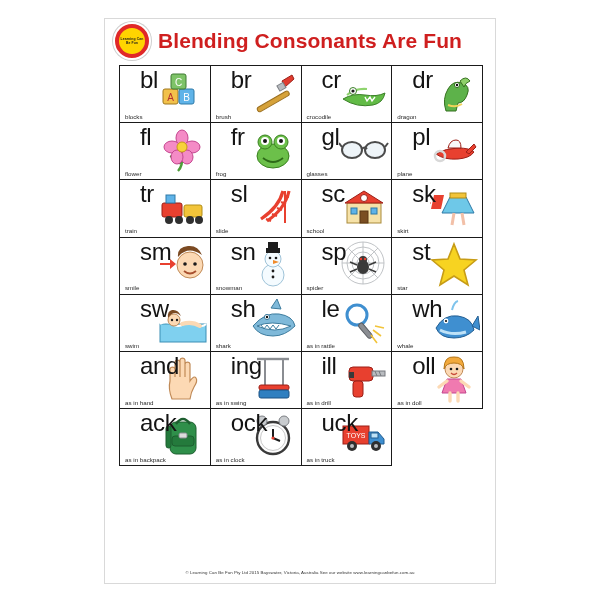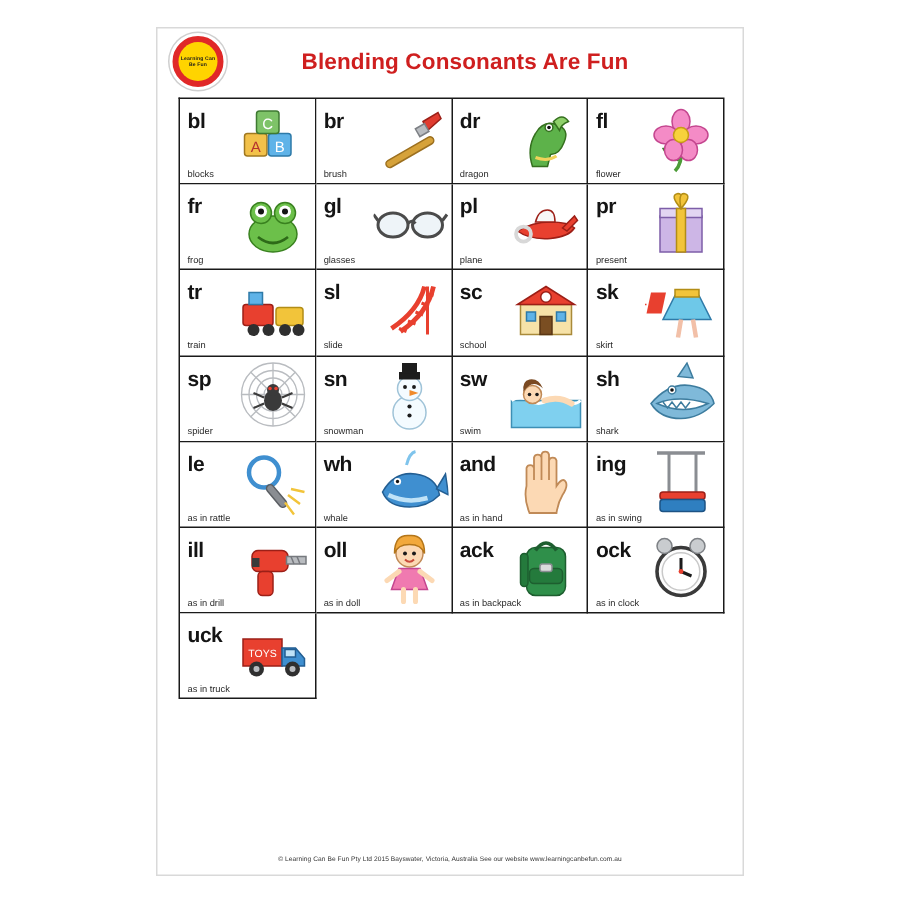--- a/index.html
+++ b/index.html
@@ -56,21 +56,21 @@
     font-size: 3.4px;
     line-height: 4px;
     color: #1b1b1b;
     text-align: center;
     font-weight: bold;
     letter-spacing: 0.1px;
   }
   .title {
     flex: 1;
     text-align: center;
-    font-size: 15px;
+    font-size: 21px;
     font-weight: bold;
     color: #cf1f1f;
     letter-spacing: 0.1px;
     padding-right: 26px;
   }
   
   .grid {
     position: absolute;
     left: 14px;
     top: 46px;
@@ -85,24 +85,24 @@
     border-right: 1.4px solid #1a1a1a;
     border-bottom: 1.4px solid #1a1a1a;
     height: 57.2px;
     box-sizing: border-box;
     position: relative;
     overflow: hidden;
     background: #ffffff;
   }
   .cell .blend {
     position: absolute;
-    left: 5px;
+    left: 20px;
     top: 2px;
-    font-size: 14px;
-    font-weight: bold;
+    font-size: 24px;
+    font-weight: normal;
     color: #141414;
     line-height: 24px;
     letter-spacing: -0.3px;
   }
   .cell .word {
     position: absolute;
     left: 5px;
     bottom: 2px;
     font-size: 6.2px;
     color: #2a2a2a;
@@ -165,20 +165,33 @@
      <path d="M33 12 L43 6 L45 10 L36 18 Z" fill="#e03b2f" stroke="#9c2018"></path>
      <rect x="29" y="15" width="7" height="6" transform="rotate(-30 32 18)" fill="#b9bcc0" stroke="#7d8085"></rect>
    </svg>
         </div>
         <div class="blend">br</div>
         <div class="word">brush</div>
       </div>
       <div class="cell">
         <div class="art">
           <svg viewBox="0 0 50 48" width="50" height="48">
+     <path d="M4 30 q10 -6 22 -4 q12 2 20 -2 q-2 10 -12 12 q-16 3 -30 -6 z" fill="#62bb46" stroke="#3b8028"></path>
+     <path d="M8 26 q8 -7 20 -6" stroke="#8fd46e" stroke-width="2" fill="none"></path>
+     <circle cx="14" cy="22" r="3.5" fill="#ffffff" stroke="#3b8028"></circle>
+     <circle cx="14" cy="22" r="1.6" fill="#1b1b1b"></circle>
+     <path d="M26 28 l2 4 l3 -4 l2 4 l3 -4" stroke="#ffffff" stroke-width="1.4" fill="none"></path>
+   </svg>
+        </div>
+        <div class="blend">cr</div>
+        <div class="word">crocodile</div>
+      </div>
+      <div class="cell">
+        <div class="art">
+          <svg viewBox="0 0 50 48" width="50" height="48">
      <path d="M16 42 q-4 -12 2 -22 q5 -9 14 -6 q9 3 5 12 q-3 8 -9 8 l-2 8 z" fill="#5db24a" stroke="#35701f"></path>
      <path d="M30 12 q6 -6 10 0 q-5 2 -6 6 z" fill="#8ed06a" stroke="#35701f"></path>
      <circle cx="27" cy="16" r="2.6" fill="#ffffff" stroke="#35701f"></circle>
             <circle cx="27" cy="16" r="1.2" fill="#111"></circle>
      <path d="M18 36 q8 3 14 -1" stroke="#f0d35a" stroke-width="2" fill="none"></path>
    </svg>
         </div>
         <div class="blend">dr</div>
         <div class="word">dragon</div>
       </div>
@@ -236,33 +249,20 @@
      <circle cx="10" cy="30" r="5" fill="none" stroke="#d8d8d8" stroke-width="2.5"></circle>
      <path d="M36 26 l8 -8 l2 3 l-7 7 z" fill="#e8402f" stroke="#9c1f17"></path>
    </svg>
         </div>
         <div class="blend">pl</div>
         <div class="word">plane</div>
       </div>
       <div class="cell">
         <div class="art">
           <svg viewBox="0 0 50 48" width="50" height="48">
-     <rect x="10" y="18" width="28" height="24" fill="#cdb6e6" stroke="#7d5ea8"></rect>
-     <rect x="10" y="13" width="28" height="6" fill="#e2d5f2" stroke="#7d5ea8"></rect>
-     <rect x="21" y="13" width="6" height="29" fill="#f2c43a" stroke="#b28d16"></rect>
-     <path d="M24 13 q-8 -9 -2 -10 q4 0 2 10 z" fill="#f2c43a" stroke="#b28d16"></path>
-     <path d="M24 13 q8 -9 2 -10 q-4 0 -2 10 z" fill="#f2c43a" stroke="#b28d16"></path>
-   </svg>
-        </div>
-        <div class="blend">pr</div>
-        <div class="word">present</div>
-      </div>
-      <div class="cell">
-        <div class="art">
-          <svg viewBox="0 0 50 48" width="50" height="48">
      <rect x="4" y="20" width="20" height="14" rx="2" fill="#e8402f" stroke="#9c1f17"></rect>
      <rect x="26" y="22" width="18" height="12" rx="2" fill="#f2c43a" stroke="#b28d16"></rect>
      <rect x="8" y="12" width="9" height="8" fill="#5fb3e8" stroke="#2e7aa8"></rect>
      <circle cx="11" cy="37" r="4" fill="#2f2f2f"></circle>
             <circle cx="21" cy="37" r="4" fill="#2f2f2f"></circle>
      <circle cx="32" cy="37" r="4" fill="#2f2f2f"></circle>
             <circle cx="41" cy="37" r="4" fill="#2f2f2f"></circle>
    </svg>
         </div>
         <div class="blend">tr</div>
@@ -305,20 +305,51 @@
           <svg viewBox="0 0 50 48" width="50" height="48">
      <path d="M4 12 h10 l-3 14 h-10 z" fill="#e8402f"></path>
      <path d="M1 20 l-1 0" stroke="#e8402f"></path>
      <path d="M20 14 h16 l8 16 h-32 z" fill="#6ec8e8" stroke="#2e7aa8"></path>
      <rect x="20" y="10" width="16" height="5" fill="#f2c43a" stroke="#b28d16"></rect>
      <path d="M24 30 l-2 12 M32 30 l2 12" stroke="#f2c0a8" stroke-width="3"></path>
    </svg>
         </div>
         <div class="blend">sk</div>
         <div class="word">skirt</div>
+      </div>
+      <div class="cell">
+        <div class="art">
+          <svg viewBox="0 0 50 48" width="50" height="48">
+     <path d="M2 22 h10 l0 -4 l6 5 l-6 5 l0 -4 h-10 z" fill="#e8402f"></path>
+     <circle cx="32" cy="24" r="13" fill="#fcd9b4" stroke="#c08a57"></circle>
+     <path d="M20 16 q10 -12 24 -2 q-4 -10 -14 -9 q-11 1 -10 11 z" fill="#7b4a22"></path>
+     <circle cx="27" cy="23" r="1.8" fill="#1b1b1b"></circle>
+            <circle cx="37" cy="23" r="1.8" fill="#1b1b1b"></circle>
+     <path d="M26 30 q6 5 12 0" stroke="#a8502f" stroke-width="1.8" fill="none"></path>
+   </svg>
+        </div>
+        <div class="blend">sm</div>
+        <div class="word">smile</div>
+      </div>
+      <div class="cell">
+        <div class="art">
+          <svg viewBox="0 0 50 48" width="50" height="48">
+     <circle cx="24" cy="34" r="11" fill="#f4fbff" stroke="#9fc3d8"></circle>
+     <circle cx="24" cy="18" r="8" fill="#f4fbff" stroke="#9fc3d8"></circle>
+     <rect x="17" y="7" width="14" height="5" fill="#1d1d1d"></rect>
+     <rect x="19" y="1" width="10" height="7" fill="#1d1d1d"></rect>
+     <circle cx="21" cy="17" r="1.3" fill="#1b1b1b"></circle>
+            <circle cx="27" cy="17" r="1.3" fill="#1b1b1b"></circle>
+     <path d="M24 19 l6 2 l-6 2 z" fill="#f08a2a"></path>
+     <circle cx="24" cy="30" r="1.4" fill="#1b1b1b"></circle>
+            <circle cx="24" cy="36" r="1.4" fill="#1b1b1b"></circle>
+   </svg>
+        </div>
+        <div class="blend">sn</div>
+        <div class="word">snowman</div>
       </div>
       <div class="cell">
         <div class="art">
           <svg viewBox="0 0 50 48" width="50" height="48">
      <g stroke="#b9bcc0" fill="none" stroke-width="0.9">
        <circle cx="24" cy="22" r="6"></circle>
               <circle cx="24" cy="22" r="11"></circle>
               <circle cx="24" cy="22" r="16"></circle>
        <circle cx="24" cy="22" r="21"></circle>
        <line x1="24" y1="1" x2="24" y2="43"></line>
@@ -334,33 +365,25 @@
        <path d="M18 24 l-7 -3 M18 28 l-7 3 M30 24 l7 -3 M30 28 l7 3"></path>
      </g>
    </svg>
         </div>
         <div class="blend">sp</div>
         <div class="word">spider</div>
       </div>
       <div class="cell">
         <div class="art">
           <svg viewBox="0 0 50 48" width="50" height="48">
-     <circle cx="24" cy="34" r="11" fill="#f4fbff" stroke="#9fc3d8"></circle>
-     <circle cx="24" cy="18" r="8" fill="#f4fbff" stroke="#9fc3d8"></circle>
-     <rect x="17" y="7" width="14" height="5" fill="#1d1d1d"></rect>
-     <rect x="19" y="1" width="10" height="7" fill="#1d1d1d"></rect>
-     <circle cx="21" cy="17" r="1.3" fill="#1b1b1b"></circle>
-            <circle cx="27" cy="17" r="1.3" fill="#1b1b1b"></circle>
-     <path d="M24 19 l6 2 l-6 2 z" fill="#f08a2a"></path>
-     <circle cx="24" cy="30" r="1.4" fill="#1b1b1b"></circle>
-            <circle cx="24" cy="36" r="1.4" fill="#1b1b1b"></circle>
-   </svg>
-        </div>
-        <div class="blend">sn</div>
-        <div class="word">snowman</div>
+     <path d="M24 3 L30 18 L46 19 L34 29 L38 44 L24 35 L10 44 L14 29 L2 19 L18 18 Z" fill="#f7d321" stroke="#c79c16" stroke-width="1.6"></path>
+   </svg>
+        </div>
+        <div class="blend">st</div>
+        <div class="word">star</div>
       </div>
       <div class="cell">
         <div class="art">
           <svg viewBox="0 0 50 48" width="50" height="48">
      <rect x="2" y="26" width="46" height="18" fill="#7fd0ef" stroke="#3d8fb5"></rect>
      <path d="M2 26 q6 -4 12 0 q6 4 12 0 q6 -4 12 0 q6 4 10 0" stroke="#ffffff" stroke-width="2" fill="none"></path>
      <circle cx="16" cy="22" r="6" fill="#fcd9b4" stroke="#c08a57"></circle>
      <path d="M10 20 q6 -9 13 -2 q-3 -7 -9 -6 q-5 1 -4 8 z" fill="#7b4a22"></path>
      <circle cx="14" cy="22" r="1.2" fill="#1b1b1b"></circle>
             <circle cx="19" cy="22" r="1.2" fill="#1b1b1b"></circle>

